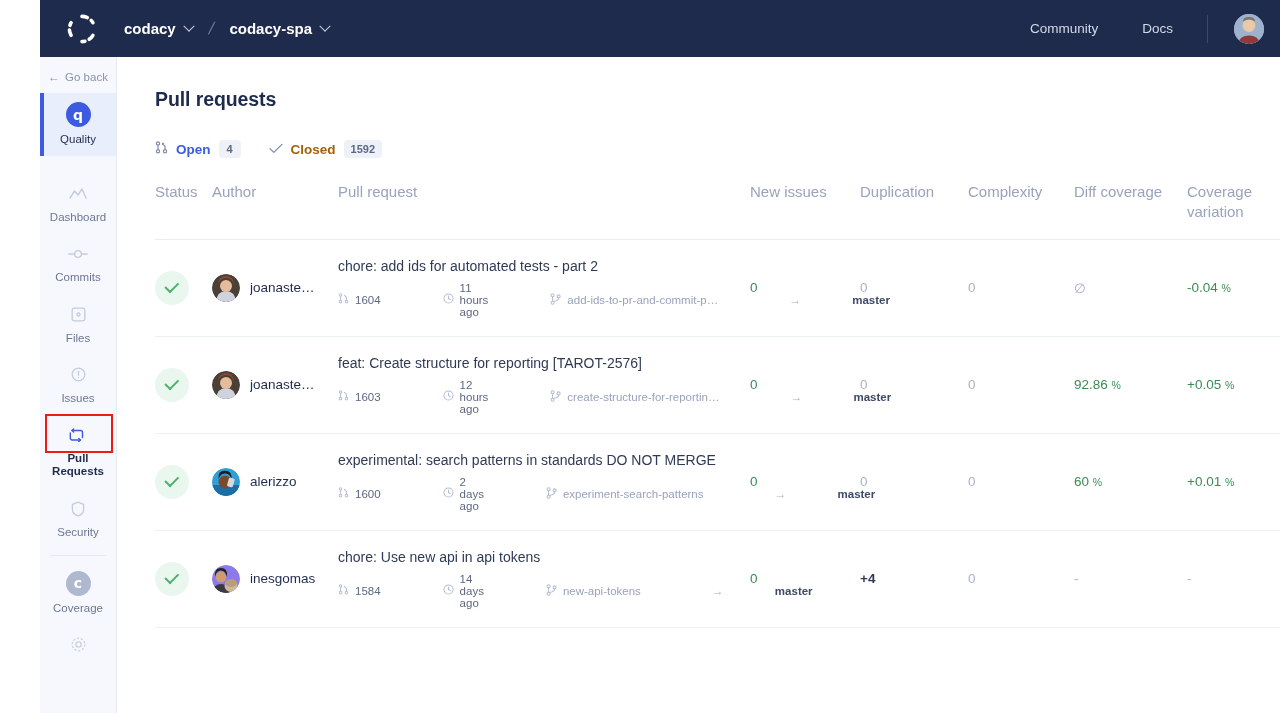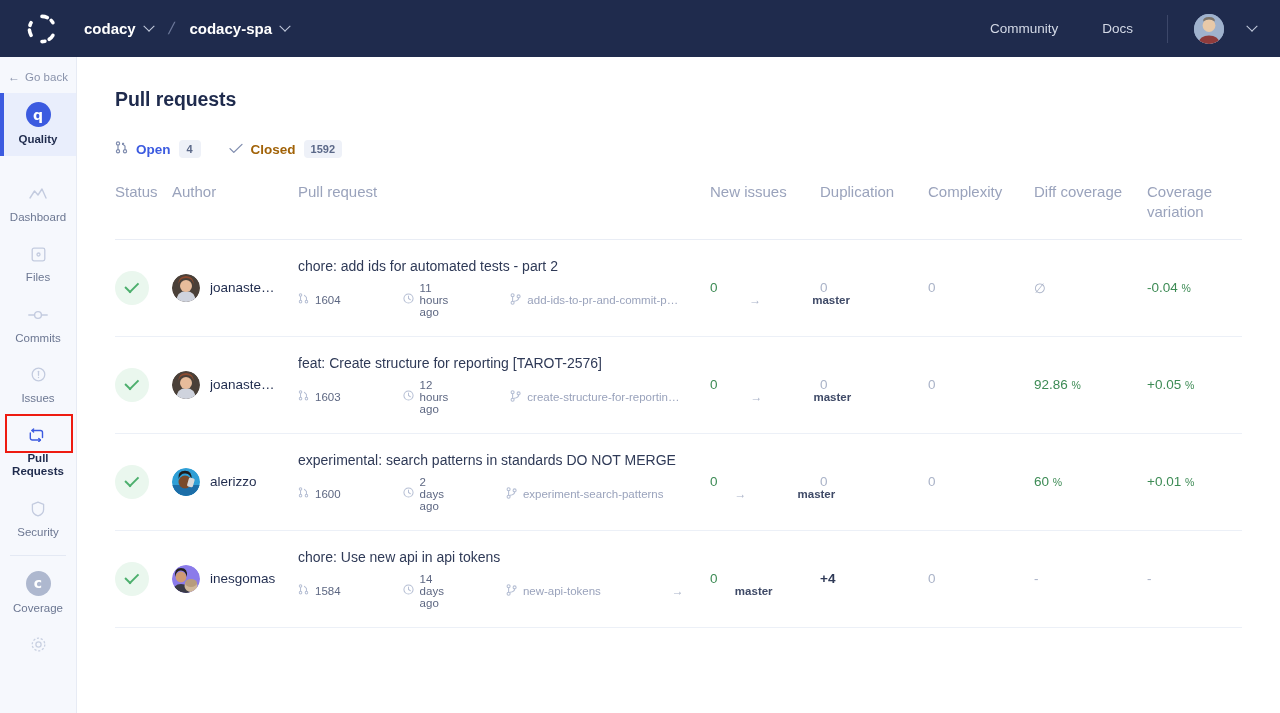--- a/index.html
+++ b/index.html
@@ -2,21 +2,21 @@
 <html><head>
 <meta charset="utf-8">
 <style>
   * { box-sizing: border-box; margin: 0; padding: 0; }
   html, body {
     width: 1280px; height: 713px;
     font-family: "Liberation Sans", sans-serif;
     background: #ffffff;
     overflow: hidden;
   }
-  .app { position: relative; width: 1140px; height: 713px; }
+  .app { position: relative; width: 1140px; height: 713px; margin-left: 40px; }
 
   
   .topnav {
     position: absolute; top: 0; left: 0;
     width: 1280px; height: 57px;
     background: #1f2b4d;
     display: flex; align-items: center;
   }
   .logo-wrap { width: 84px; display: flex; justify-content: center; align-items: center; }
   .logo { width: 32px; height: 32px; position: relative; }
@@ -70,21 +70,21 @@
     display: flex; flex-direction: column; align-items: center;
     justify-content: center; gap: 6px;
     padding: 9px 0 10px; cursor: pointer;
   }
   .side-item .lbl { font-size: 11.5px; color: #6c7792; text-align: center; line-height: 1.15; }
   .side-item.active { background: #e9eefc; }
   .side-item.active::before {
     content: ""; position: absolute; left: 0; top: 0; bottom: 0;
     width: 4px; background: #3c5be0;
   }
-  .side-item.active .lbl { color: #1f2b4d; font-weight: bold; text-align: center; }
+  .side-item.active .lbl { color: #1f2b4d; font-weight: normal; text-align: center; }
   .side-item.current .lbl { color: #1f2b4d; font-weight: bold; }
   .badge-circle {
     width: 25px; height: 25px; border-radius: 50%;
     display: flex; align-items: center; justify-content: center;
     font-size: 14px; font-weight: bold; color: #fff;
     font-family: "DejaVu Sans", sans-serif;
   }
   .badge-q { background: #3c5be0; }
   .badge-c { background: #aeb8cf; }
   .ico { width: 22px; height: 22px; display: flex; align-items: center; justify-content: center; }
@@ -242,36 +242,36 @@
       <span class="ico">
         <svg width="18" height="14" viewBox="0 0 18 14" fill="none" stroke="#c3cbdf" stroke-width="1.4" stroke-linecap="round" stroke-linejoin="round">
           <path d="M1 11 L5.5 4 L9 8 L13 2 L17 11"></path>
         </svg>
       </span>
       <span class="lbl">Dashboard</span>
     </div>
 
     <div class="side-item">
       <span class="ico">
+        <svg width="20" height="14" viewBox="0 0 20 14" fill="none" stroke="#c3cbdf" stroke-width="1.4">
+          <circle cx="10" cy="7" r="3.4"></circle>
+            <path d="M0.8 7h5.6M13.6 7h5.6" stroke-linecap="round"></path>
+        </svg>
+      </span>
+      <span class="lbl">Commits</span>
+    </div>
+
+    <div class="side-item">
+      <span class="ico">
         <svg width="15" height="15" viewBox="0 0 15 15" fill="none" stroke="#c3cbdf" stroke-width="1.3">
           <rect x="1.2" y="1.2" width="12.6" height="12.6" rx="1.8"></rect>
             <circle cx="7.5" cy="7.5" r="1.5"></circle>
         </svg>
       </span>
       <span class="lbl">Files</span>
-    </div>
-
-    <div class="side-item">
-      <span class="ico">
-        <svg width="20" height="14" viewBox="0 0 20 14" fill="none" stroke="#c3cbdf" stroke-width="1.4">
-          <circle cx="10" cy="7" r="3.4"></circle>
-            <path d="M0.8 7h5.6M13.6 7h5.6" stroke-linecap="round"></path>
-        </svg>
-      </span>
-      <span class="lbl">Commits</span>
     </div>
 
     <div class="side-item">
       <span class="ico">
         <svg width="15" height="15" viewBox="0 0 15 15" fill="none" stroke="#c3cbdf" stroke-width="1.3" stroke-linecap="round">
           <circle cx="7.5" cy="7.5" r="6.3"></circle>
             <path d="M7.5 4.3v4"></path>
             <path d="M7.5 10.4v0.2"></path>
         </svg>
       </span>

